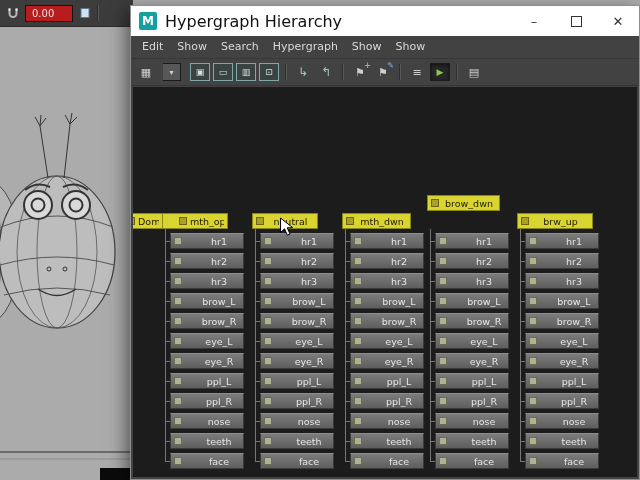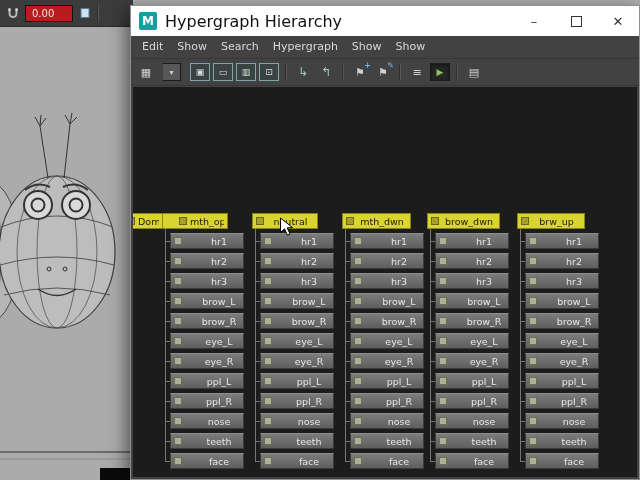--- a/index.html
+++ b/index.html
@@ -388,21 +388,21 @@
       <div class="conn" style="left: 212px; top: 354px; width: 5px; height: 1px;"></div>
       <div class="node child-node" style="left: 217px; top: 346px; width: 74px;">
         <span class="node-icon"></span>
         <span class="nlabel">teeth</span>
       </div>
       <div class="conn" style="left: 212px; top: 374px; width: 5px; height: 1px;"></div>
       <div class="node child-node" style="left: 217px; top: 366px; width: 74px;">
         <span class="node-icon"></span>
         <span class="nlabel">face</span>
       </div>
-      <div class="node parent-node" style="left: 294px; top: 126px; width: 73px;">
+      <div class="node parent-node" style="left: 294px; top: 108px; width: 73px;">
         <span class="node-icon"></span>
         <span class="nlabel">brow_dwn</span>
       </div>
       <div class="conn" style="left: 297px; top: 142px; width: 1px; height: 232px;"></div>
       <div class="conn" style="left: 297px; top: 154px; width: 5px; height: 1px;"></div>
       <div class="node child-node" style="left: 302px; top: 146px; width: 74px;">
         <span class="node-icon"></span>
         <span class="nlabel">hr1</span>
       </div>
       <div class="conn" style="left: 297px; top: 174px; width: 5px; height: 1px;"></div>
@@ -453,21 +453,21 @@
       <div class="conn" style="left: 297px; top: 354px; width: 5px; height: 1px;"></div>
       <div class="node child-node" style="left: 302px; top: 346px; width: 74px;">
         <span class="node-icon"></span>
         <span class="nlabel">teeth</span>
       </div>
       <div class="conn" style="left: 297px; top: 374px; width: 5px; height: 1px;"></div>
       <div class="node child-node" style="left: 302px; top: 366px; width: 74px;">
         <span class="node-icon"></span>
         <span class="nlabel">face</span>
       </div>
-      <div class="node parent-node" style="left: 384px; top: 126px; width: 68px;">
+      <div class="node parent-node" style="left: 384px; top: 126px; width: 76px;">
         <span class="node-icon"></span>
         <span class="nlabel">brw_up</span>
       </div>
       <div class="conn" style="left: 387px; top: 142px; width: 1px; height: 232px;"></div>
       <div class="conn" style="left: 387px; top: 154px; width: 5px; height: 1px;"></div>
       <div class="node child-node" style="left: 392px; top: 146px; width: 74px;">
         <span class="node-icon"></span>
         <span class="nlabel">hr1</span>
       </div>
       <div class="conn" style="left: 387px; top: 174px; width: 5px; height: 1px;"></div>

